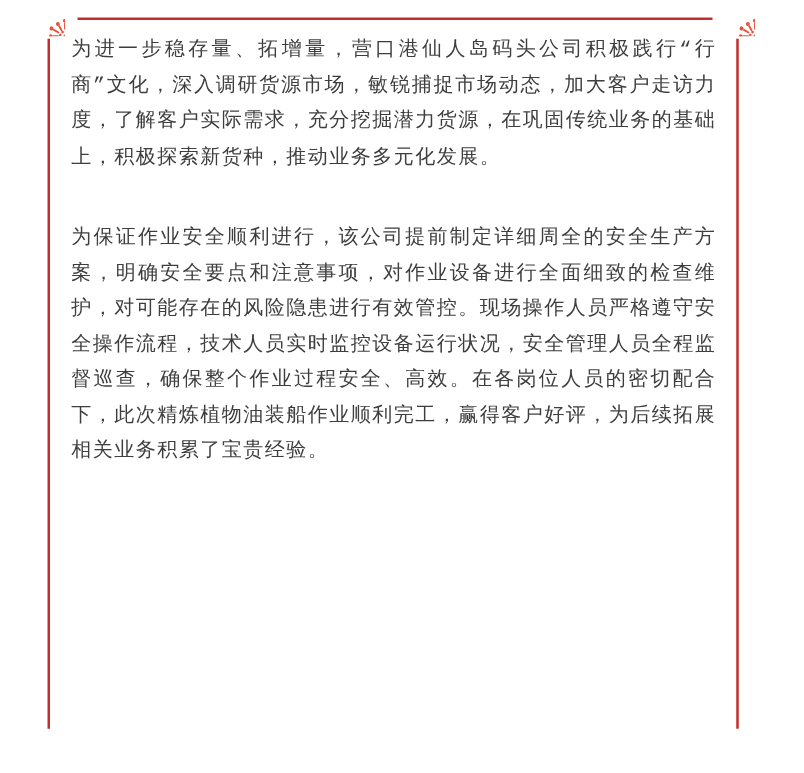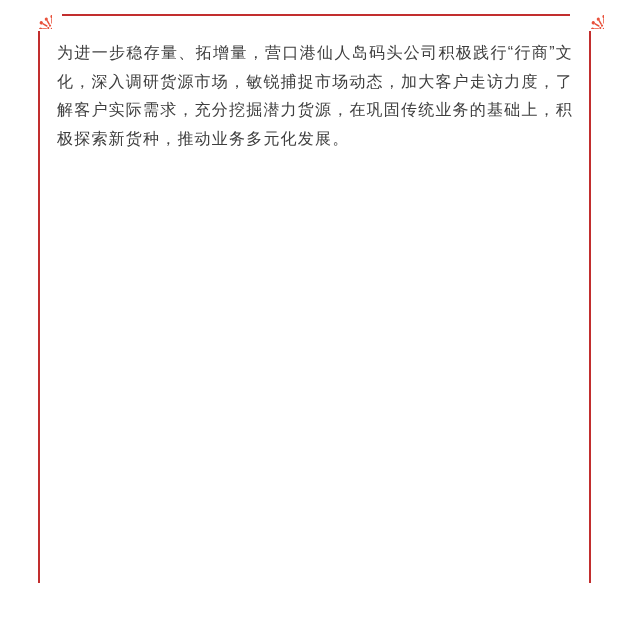--- a/index.html
+++ b/index.html
@@ -18,22 +18,23 @@
   .rule-left  { left: 38px;  top: 31px; width: 2px;   height: 552px; }
   .rule-right { left: 589px; top: 31px; width: 2px;   height: 552px; }
   .corner-icon {
     position: absolute; width: 28px; height: 28px;
     color: var(--icon-color);
   }
   .corner-left  { left: 24px;  top: 1px; }
   .corner-right { left: 576px; top: 1px; }
   .corner-icon svg { width: 100%; height: 100%; display: block; }
   .content {
-    position: absolute; left: 57px; top: 39px; width: 516px;
+    position: absolute; left: 57px; top: 26px; width: 516px;
     color: var(--text-color);
+    font-family: Liberation Mono, monospace;
   }
   .content p {
     font-size: 16px;
     line-height: 28.5px;
     letter-spacing: 1.2px;
     text-align: justify;
     margin: 0 0 36px 0;
   }
   .content p:last-child { margin-bottom: 0; }
   .defs-holder { position: absolute; width: 0; height: 0; overflow: hidden; }
@@ -120,15 +121,16 @@
         <use href="#fw"></use>
       </svg>
   </span>
 
   <div class="rule rule-top"></div>
   <div class="rule rule-left"></div>
   <div class="rule rule-right"></div>
 
   <div class="content">
     <p>为进一步稳存量、拓增量，营口港仙人岛码头公司积极践行“行商”文化，深入调研货源市场，敏锐捕捉市场动态，加大客户走访力度，了解客户实际需求，充分挖掘潜力货源，在巩固传统业务的基础上，积极探索新货种，推动业务多元化发展。</p>
+    <p>为保证作业安全顺利进行，该公司提前制定详细周全的安全生产方案，明确安全要点和注意事项，对作业设备进行全面细致的检查维护，对可能存在的风险隐患进行有效管控。现场操作人员严格遵守安全操作流程，技术人员实时监控设备运行状况，安全管理人员全程监督巡查，确保整个作业过程安全、高效。在各岗位人员的密切配合下，此次精炼植物油装船作业顺利完工，赢得客户好评，为后续拓展相关业务积累了宝贵经验。</p>
   </div>
 
 </div>
 
 </body></html>

